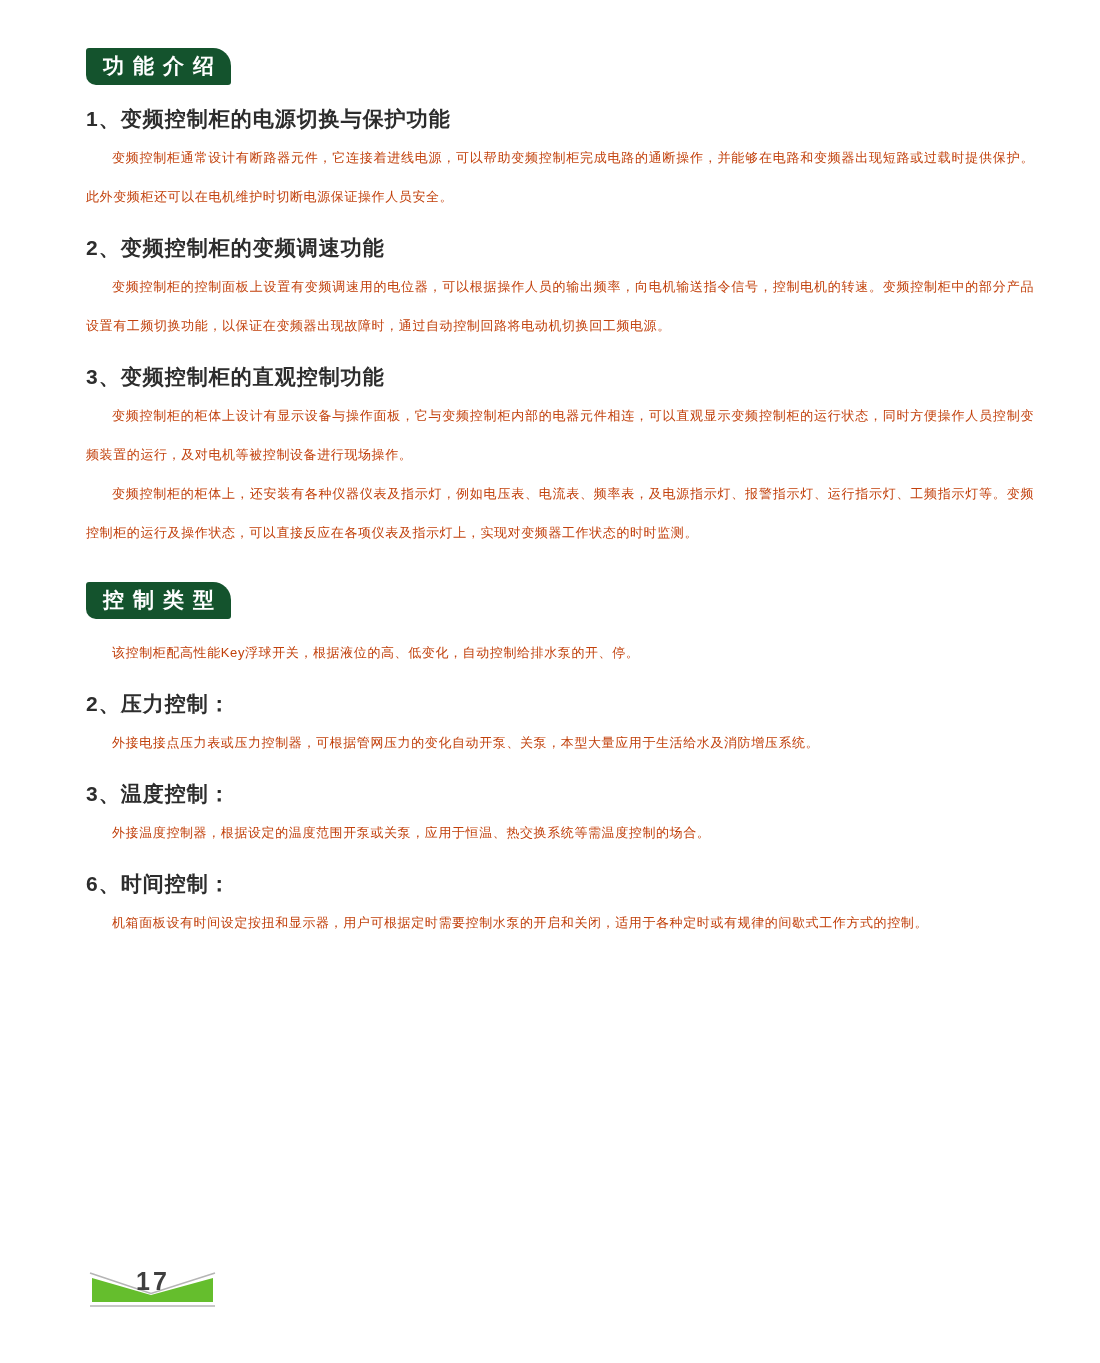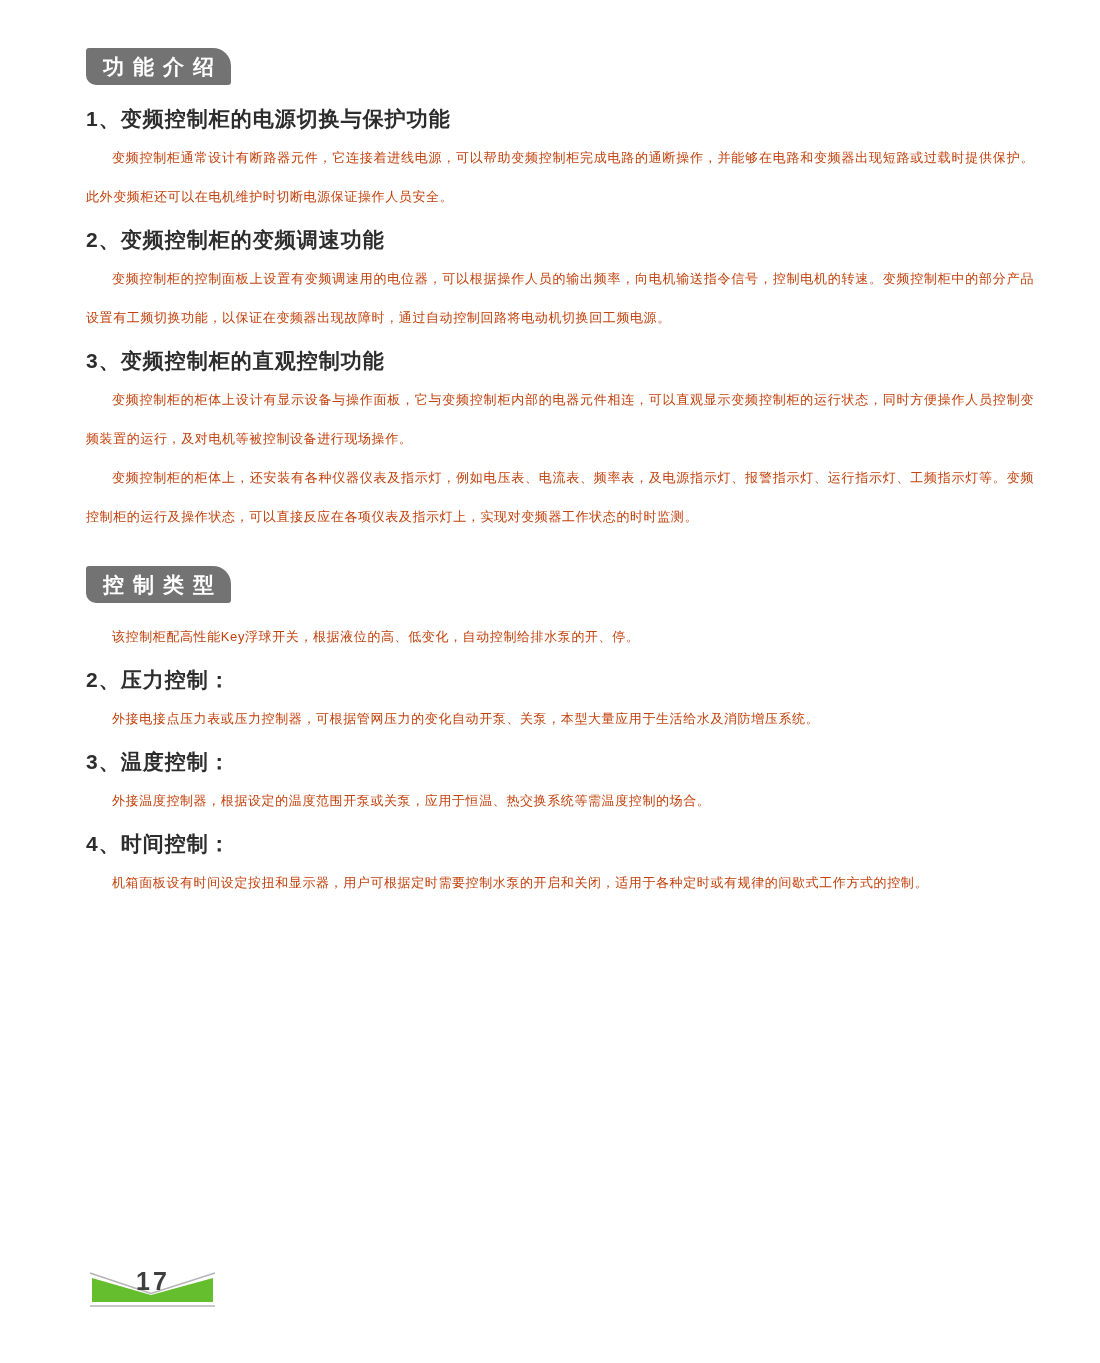--- a/index.html
+++ b/index.html
@@ -10,38 +10,39 @@
     position:relative; overflow:hidden;
   }
   .page {
     position:relative; width:1100px; height:1363px; background:#ffffff;
   }
   .content {
     position:absolute; left:86px; top:48px; width:948px;
   }
   .badge {
     display:inline-block;
-    background:#737373;
+    background:#14532d;
     color:#ffffff;
     font-size:21px;
     font-weight:bold;
     letter-spacing:9px;
     line-height:1;
     padding:8px 8px 8px 17px;
     border-radius:3px 18px 3px 10px;
+    font-family:Liberation Serif, serif;
   }
   .badge-row { margin-bottom:14px; }
   .section-2 { margin-top:30px; }
   .item-heading {
     font-size:21px;
     font-weight:bold;
     color:#2d2d2d;
     line-height:39px;
     letter-spacing:1px;
-    margin-top:4px;
+    margin-top:12px;
   }
   .item-heading.first { margin-top:0; }
   .para {
     font-size:13px;
     color:#c2410c;
     line-height:39px;
     letter-spacing:0.6px;
     text-align:justify;
     text-indent:2em;
   }
@@ -91,21 +92,21 @@
         <div class="item-heading">2、压力控制：</div>
         <p class="para">外接电接点压力表或压力控制器，可根据管网压力的变化自动开泵、关泵，本型大量应用于生活给水及消防增压系统。</p>
       </div>
 
       <div>
         <div class="item-heading">3、温度控制：</div>
         <p class="para">外接温度控制器，根据设定的温度范围开泵或关泵，应用于恒温、热交换系统等需温度控制的场合。</p>
       </div>
 
       <div>
-        <div class="item-heading">4、时间控制：</div>
+        <div class="item-heading">6、时间控制：</div>
         <p class="para">机箱面板设有时间设定按扭和显示器，用户可根据定时需要控制水泵的开启和关闭，适用于各种定时或有规律的间歇式工作方式的控制。</p>
       </div>
     </div>
 
   </div>
 
   <div class="footer">
     <svg width="130" height="52" viewBox="0 0 130 52">
       <path d="M4 18 L63 35 L125 18 L125 42 L4 42 Z" fill="#65BE2D"></path>
       <path d="M2 13 L63 33.5 L127 13" fill="none" stroke="#B5B5B5" stroke-width="1.6"></path>

